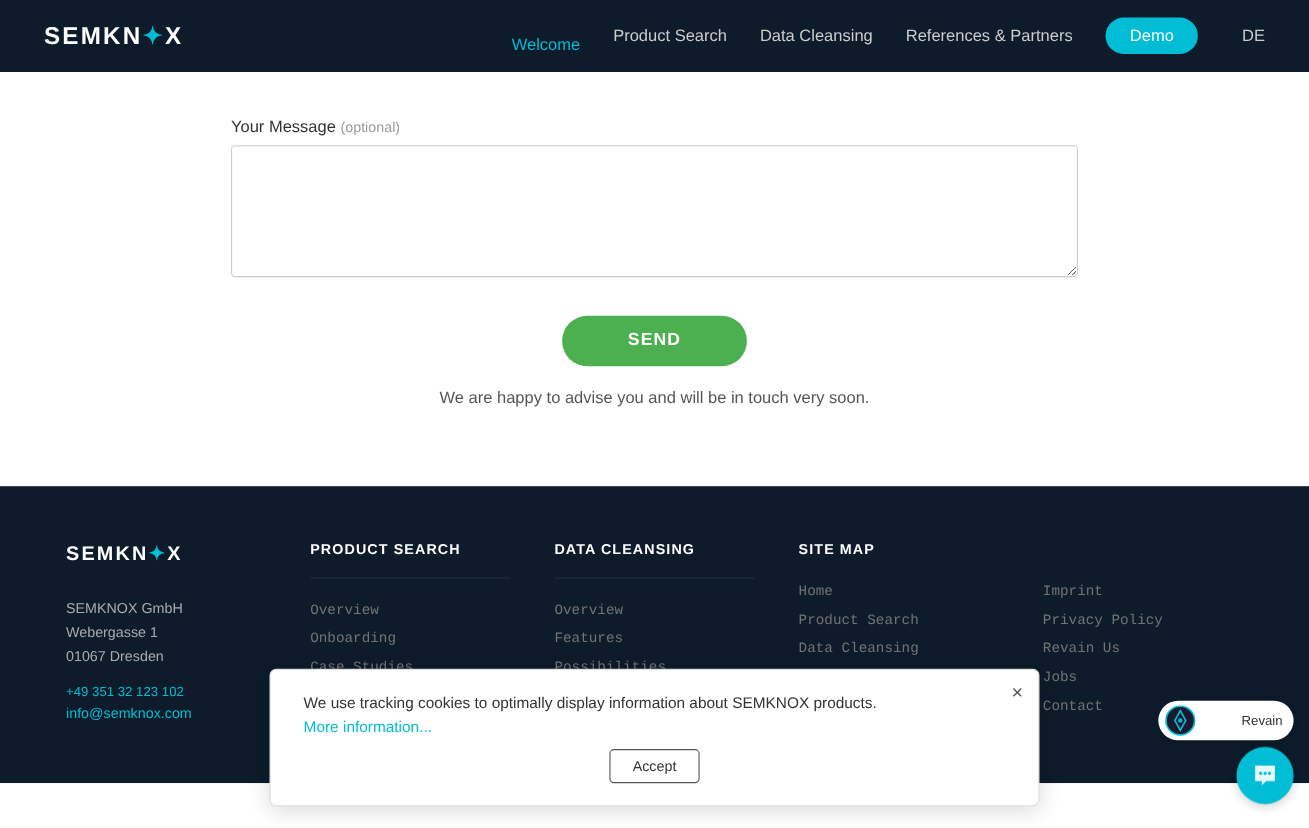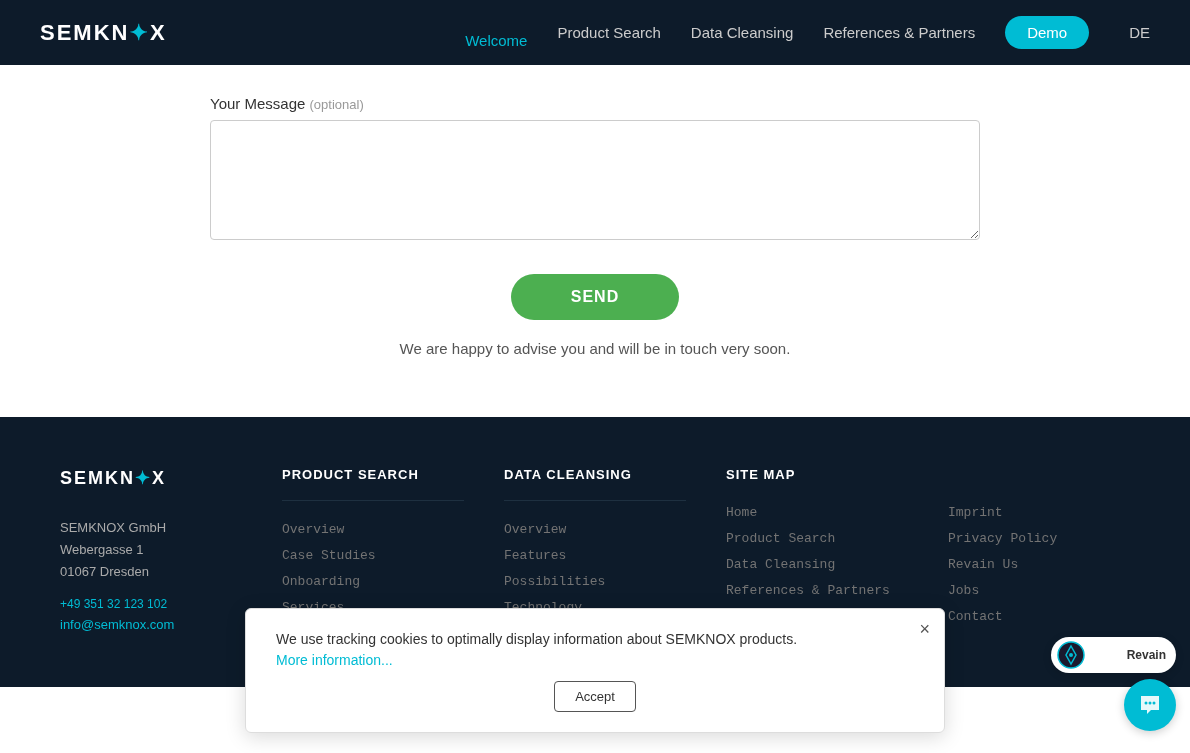--- a/index.html
+++ b/index.html
@@ -23,21 +23,21 @@
     }
     .nav-lang { color: #ccc; font-size: 15px; margin-left: 10px; cursor: pointer; }
 
     
     .main-content {
       padding-top: 65px;
       background: #fff;
       min-height: 370px;
     }
     .form-section {
-      max-width: 850px; margin: 0 auto; padding: 30px 40px 60px;
+      max-width: 850px; margin: 12px auto; padding: 30px 40px 60px;
     }
     .form-label {
       font-size: 15px; color: #333; margin-bottom: 8px; display: block;
     }
     .optional { color: #999; font-size: 13px; }
     .form-textarea {
       width: 100%; height: 120px;
       border: 1px solid #ccc; border-radius: 4px;
       padding: 10px; font-size: 14px; resize: vertical;
       outline: none;
@@ -111,21 +111,21 @@
     }
     .revain-badge {
       position: fixed; bottom: 10px; right: 10px;
       display: flex; align-items: center; gap: 6px;
       z-index: 290; background: #fff; border-radius: 20px;
       padding: 4px 10px 4px 6px;
       box-shadow: 0 2px 8px rgba(0,0,0,0.15);
       cursor: pointer; margin-bottom: 60px;
     }
     .revain-icon { width: 28px; height: 28px; }
-    .revain-text { font-size: 12px; color: #333; font-weight: bold; padding-left: 36px; }
+    .revain-text { font-size: 12px; color: #333; font-weight: normal; padding-left: 36px; }
   </style>
 </head>
 <body>
 
 <nav>
   <div class="nav-logo">
     SEMKN<span>✦</span>X
   </div>
   <div class="nav-links">
     <a class="nav-link active" href="#">Welcome</a>
@@ -164,22 +164,22 @@
         <div>01067 Dresden</div>
       </div>
       <a class="footer-phone" href="#">+49 351 32 123 102</a>
       <a class="footer-email" href="#">info@semknox.com</a>
     </div>
 
     <div class="footer-col">
       <div class="footer-col-title">PRODUCT SEARCH</div>
       <hr class="footer-divider">
       <a class="footer-link" href="#">Overview</a>
+      <a class="footer-link" href="#">Onboarding</a>
       <a class="footer-link" href="#">Case Studies</a>
-      <a class="footer-link" href="#">Onboarding</a>
       <a class="footer-link" href="#">Services</a>
       <a class="footer-link" href="#">Site Search 360</a>
     </div>
 
     <div class="footer-col">
       <div class="footer-col-title">DATA CLEANSING</div>
       <hr class="footer-divider">
       <a class="footer-link" href="#">Overview</a>
       <a class="footer-link" href="#">Features</a>
       <a class="footer-link" href="#">Possibilities</a>

